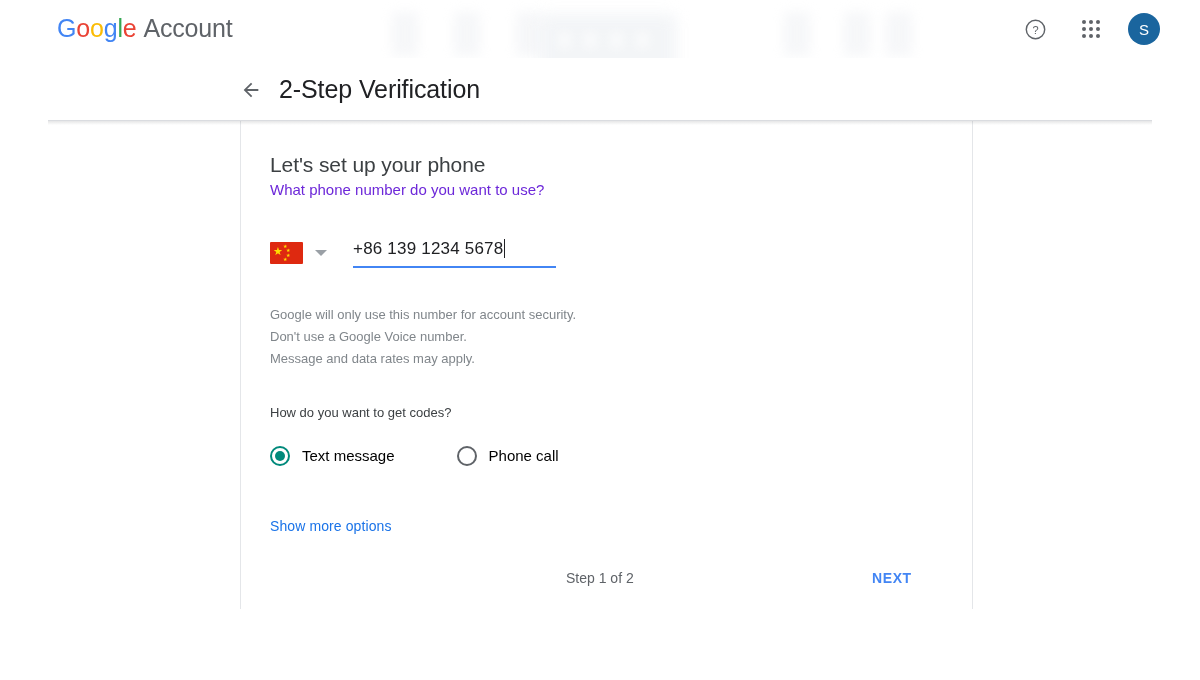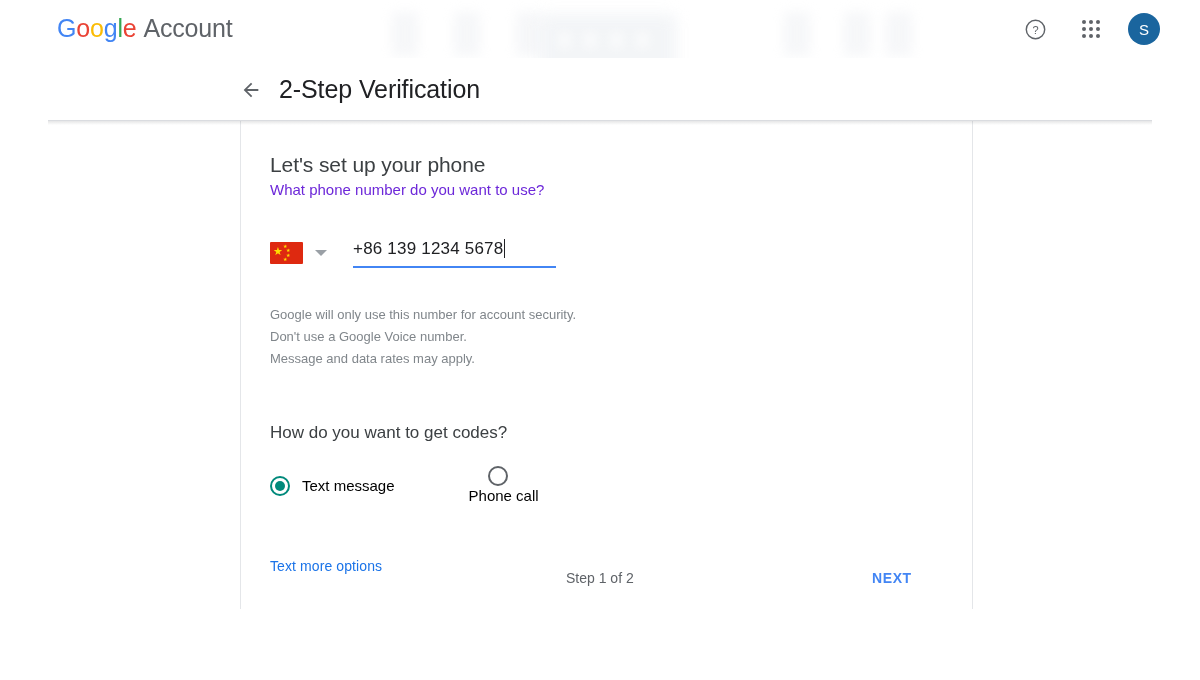--- a/index.html
+++ b/index.html
@@ -319,38 +319,38 @@
     margin-top: 36px;
   }
   .helper p {
     font-size: 13px;
     color: #80868b;
     line-height: 22px;
   }
 
   
   .h-codes {
-    margin-top: 52px;
-    font-size: 17px;
+    margin-top: 32px;
+    font-size: 13px;
     color: #3c4043;
     line-height: 22px;
   }
 
   .radio-row {
     margin-top: 22px;
     display: flex;
     align-items: center;
   }
 
   .radio-opt {
     display: flex;
     align-items: center;
     cursor: pointer;
   }
-  .radio-opt + .radio-opt { margin-left: 62px; flex-direction: column; }
+  .radio-opt + .radio-opt { margin-left: 62px; }
 
   .radio-mark {
     width: 20px; height: 20px;
     border-radius: 50%;
     border: 2px solid #5f6368;
     display: flex;
     align-items: center;
     justify-content: center;
     flex: none;
   }
@@ -511,20 +511,20 @@
       <div class="radio-opt checked">
         <span class="radio-mark"></span>
         <span class="radio-label">Text message</span>
       </div>
       <div class="radio-opt">
         <span class="radio-mark"></span>
         <span class="radio-label">Phone call</span>
       </div>
     </div>
 
-    <div class="show-more">Text more options</div>
+    <div class="show-more">Show more options</div>
   </div>
 
   <div class="card-footer">
     <div class="step-text">Step 1 of 2</div>
     <button class="next-btn">NEXT</button>
   </div>
 </div>
 
 </body></html>

